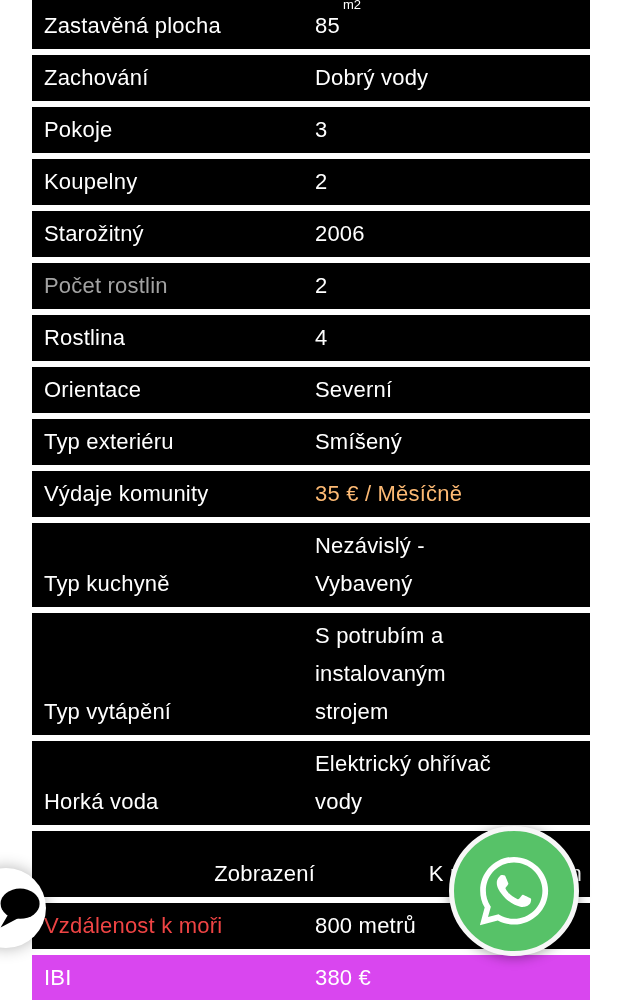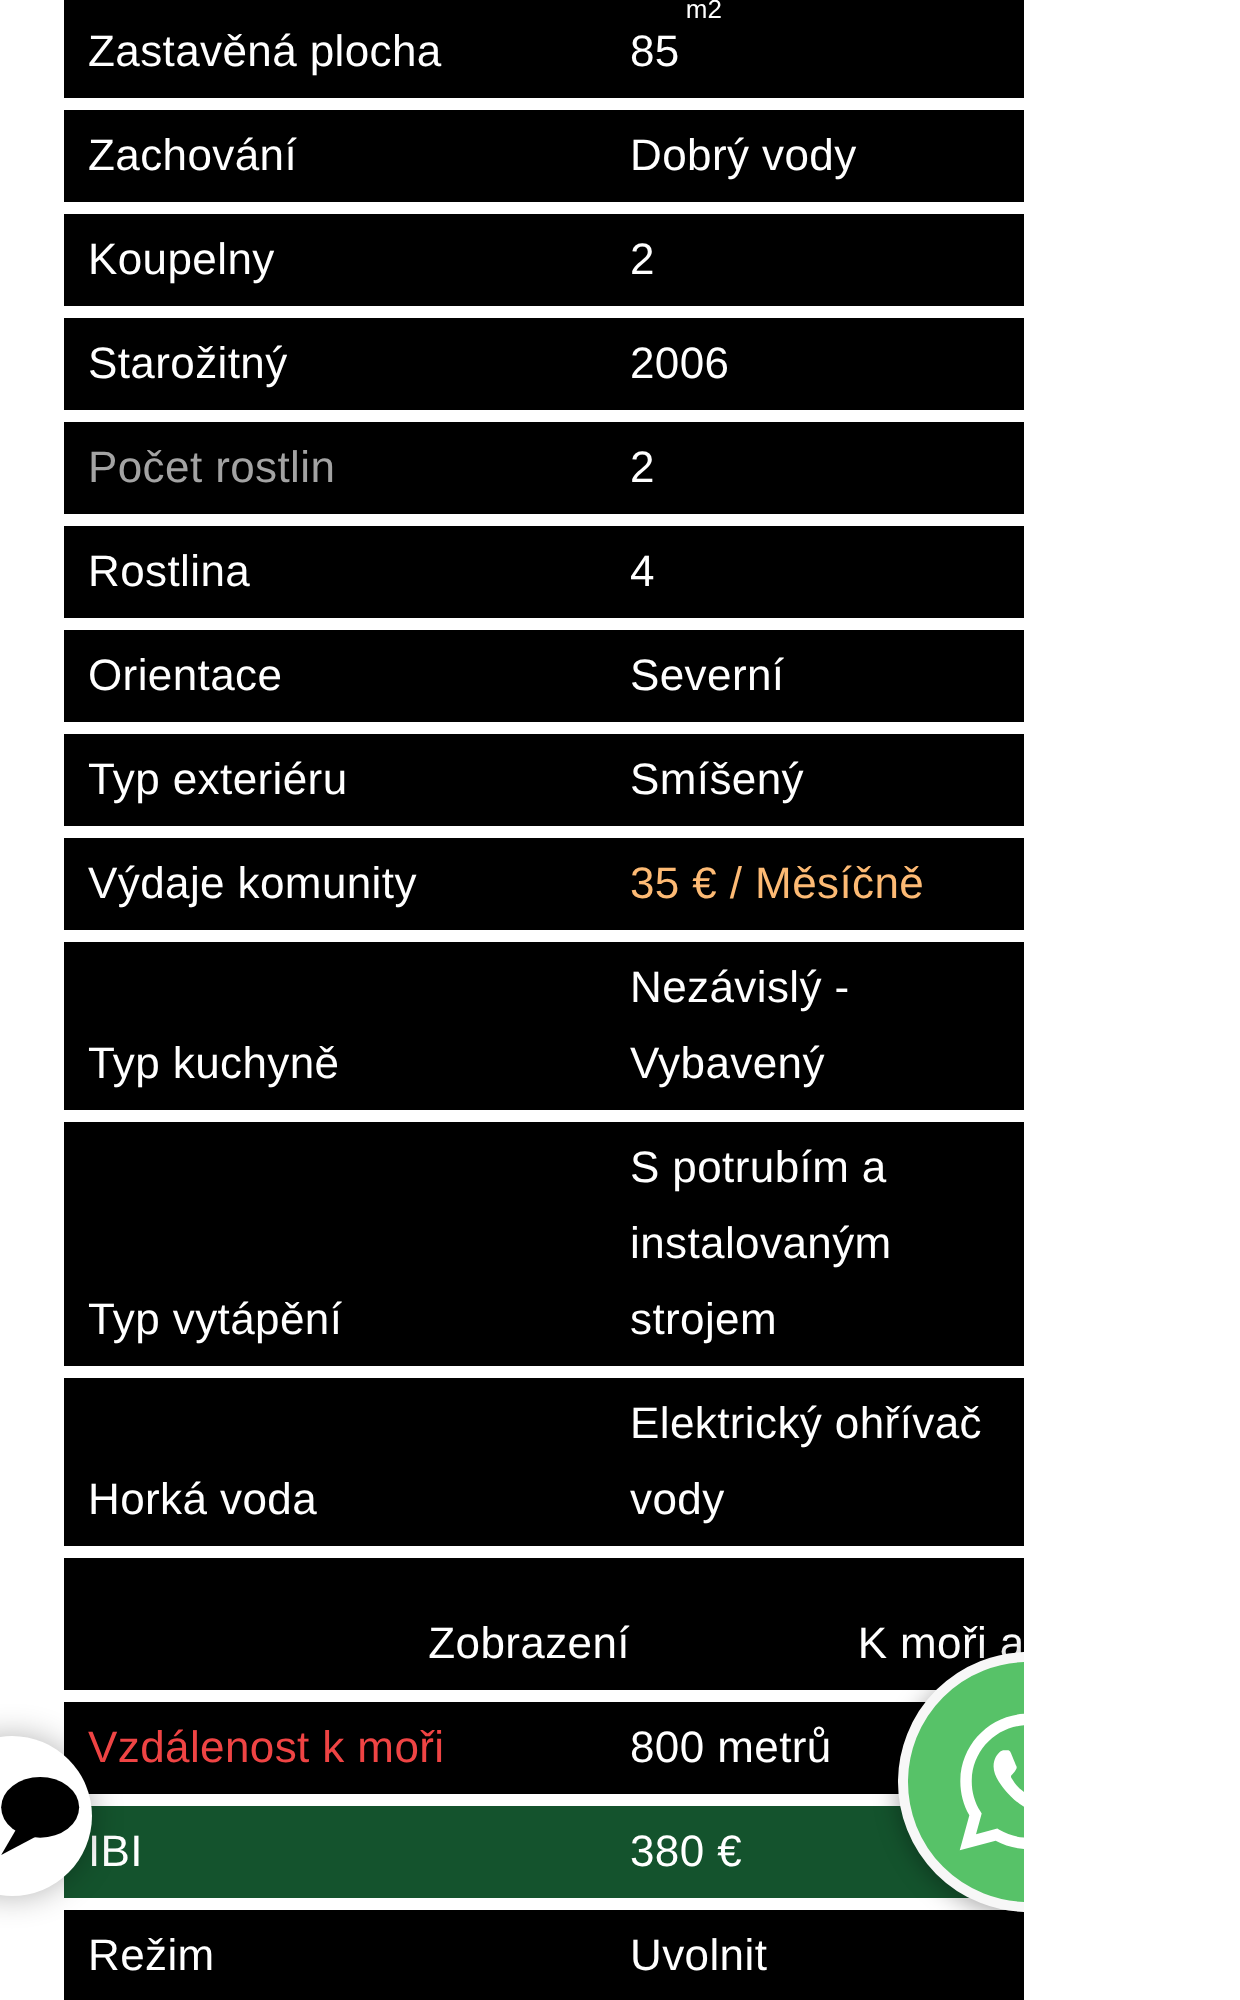--- a/index.html
+++ b/index.html
@@ -6,21 +6,21 @@
     margin: 0;
     padding: 0;
     background: #ffffff;
     width: 620px;
     height: 1000px;
     overflow: hidden;
     font-family: "Liberation Sans", "DejaVu Sans", sans-serif;
   }
   .page {
     position: relative;
-    width: 512px;
+    width: 620px;
     height: 1000px;
     overflow: hidden;
     background: #ffffff;
   }
   .table {
     position: absolute;
     top: -20px;
     left: 32px;
     width: 558px;
   }
@@ -95,20 +95,24 @@
     <div class="row row-first" style="background: rgb(0, 0, 0);">
       <div class="cell label" style="color: rgb(255, 255, 255);">Zastavěná plocha</div>
       <div class="cell value" style="color: rgb(255, 255, 255);"><span class="vtext">85</span><sup class="unit">m2</sup></div>
     </div>
 
     <div class="row" style="background: rgb(0, 0, 0);">
       <div class="cell label" style="color: rgb(255, 255, 255);">Zachování</div>
       <div class="cell value" style="color: rgb(255, 255, 255);"><span class="vtext">Dobrý vody</span></div>
     </div>
 
+    <div class="row" style="background: rgb(0, 0, 0);">
+      <div class="cell label" style="color: rgb(255, 255, 255);">Pokoje</div>
+      <div class="cell value" style="color: rgb(255, 255, 255);"><span class="vtext">3</span></div>
+    </div>
 
     <div class="row" style="background: rgb(0, 0, 0);">
       <div class="cell label" style="color: rgb(255, 255, 255);">Koupelny</div>
       <div class="cell value" style="color: rgb(255, 255, 255);"><span class="vtext">2</span></div>
     </div>
 
     <div class="row" style="background: rgb(0, 0, 0);">
       <div class="cell label" style="color: rgb(255, 255, 255);">Starožitný</div>
       <div class="cell value" style="color: rgb(255, 255, 255);"><span class="vtext">2006</span></div>
     </div>
@@ -160,21 +164,21 @@
     <div class="row" style="background: rgb(0, 0, 0); text-align: right;">
       <div class="cell label" style="color: rgb(255, 255, 255);">Zobrazení</div>
       <div class="cell value" style="color: rgb(255, 255, 255); margin-top: 20px;"><span class="vtext">K moři a horám</span></div>
     </div>
 
     <div class="row" style="background: rgb(0, 0, 0);">
       <div class="cell label" style="color: #ef4444;">Vzdálenost k moři</div>
       <div class="cell value" style="color: rgb(255, 255, 255);"><span class="vtext">800 metrů</span></div>
     </div>
 
-    <div class="row" style="background: #14532d; align-items: flex-end;">
+    <div class="row" style="background: #d946ef; align-items: flex-end;">
       <div class="cell label" style="color: rgb(255, 255, 255);">IBI</div>
       <div class="cell value" style="color: rgb(255, 255, 255);"><span class="vtext">380 €</span></div>
     </div>
 
     <div class="row" style="background: rgb(0, 0, 0);">
       <div class="cell label" style="color: rgb(255, 255, 255);">Režim</div>
       <div class="cell value" style="color: rgb(255, 255, 255);"><span class="vtext">Uvolnit</span></div>
     </div>
   </div>
 

